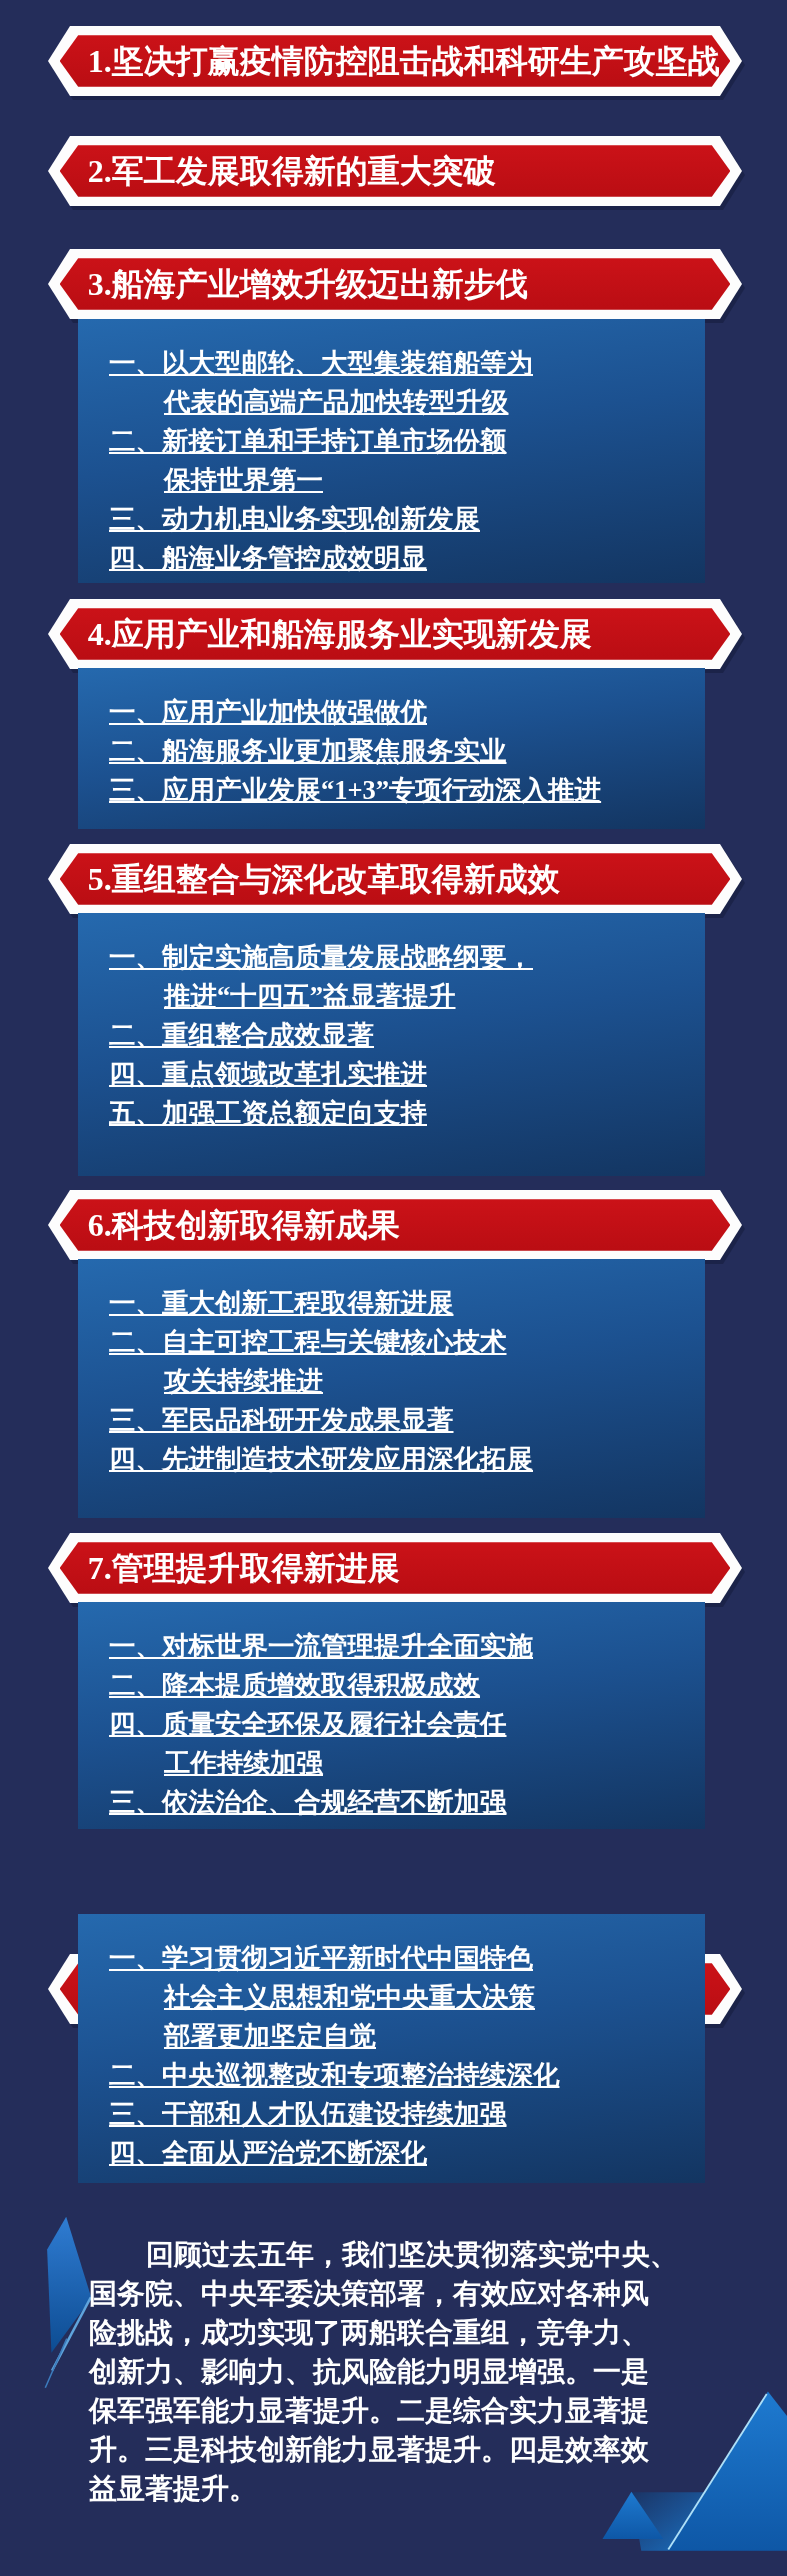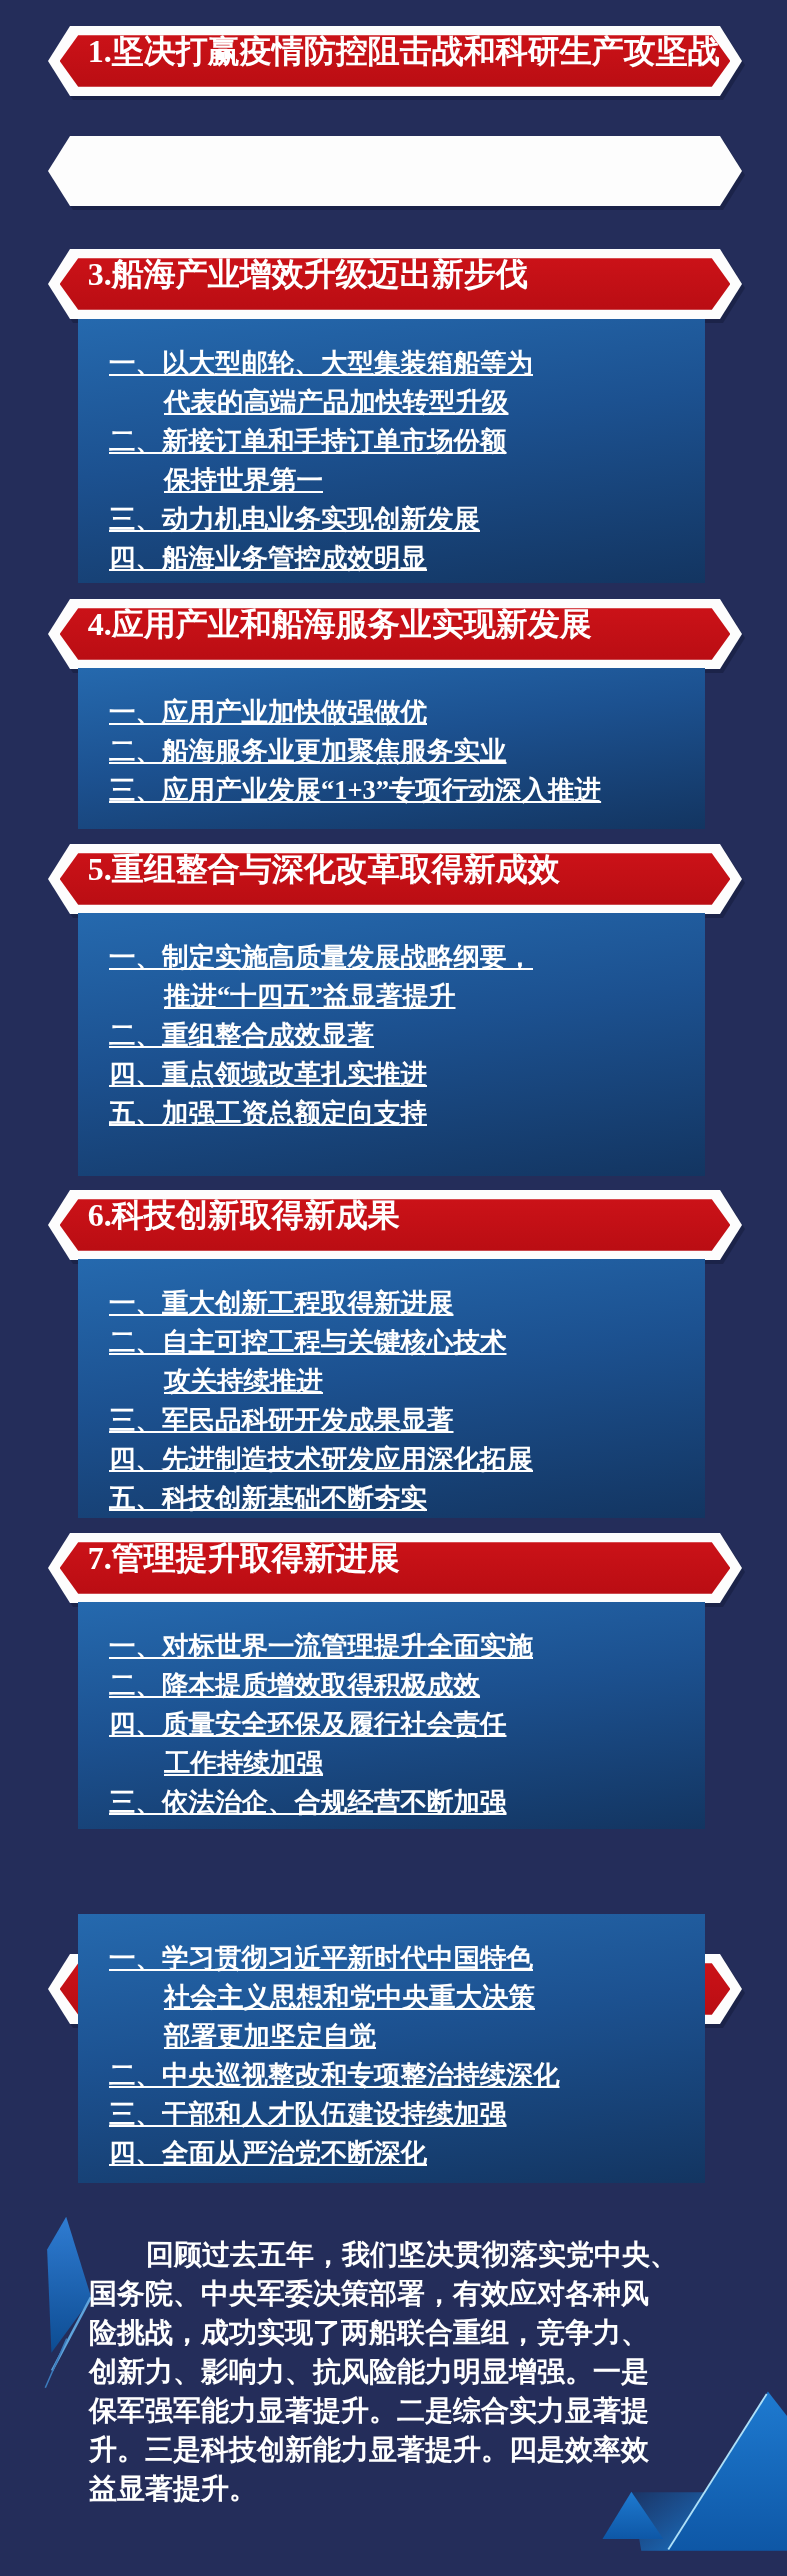--- a/index.html
+++ b/index.html
@@ -14,21 +14,21 @@
     filter:drop-shadow(3.1px 4.3px 0 rgba(8,12,35,.30));
   }
   .banner-white{
     position:absolute;inset:0;background:#fdfdfd;
     clip-path:polygon(0 50%,22px 0,calc(100% - 22px) 0,100% 50%,calc(100% - 22px) 100%,22px 100%);
   }
   .banner-red{
     position:absolute;inset:9.2px 11.7px;
     background:linear-gradient(180deg,#cb1218 0%,#ba0d13 100%);
     clip-path:polygon(0 50%,18.5px 0,calc(100% - 18.5px) 0,100% 50%,calc(100% - 18.5px) 100%,18.5px 100%);
-    display:flex;
+    display:flex;align-items:center;
   }
   .banner-title{
     color:#ffffff;font-size:32px;font-weight:700;line-height:1;
     padding-left:28px;white-space:nowrap;
   }
   .b1{top:26px}.b2{top:136px}.b3{top:249px}.b4{top:599px}
   .b5{top:844px}.b6{top:1190px}.b7{top:1533px}.b8{top:1954px}
 
   
   .panel{
@@ -59,20 +59,23 @@
 
 <div class="banner b1">
   <div class="banner-white"></div>
   <div class="banner-red">
     <span class="banner-title">1.坚决打赢疫情防控阻击战和科研生产攻坚战</span>
   </div>
 </div>
 
 <div class="banner b2">
   <div class="banner-white"></div>
+  <div class="banner-red">
+    <span class="banner-title">2.军工发展取得新的重大突破</span>
+  </div>
 </div>
 
 <div class="banner b3">
   <div class="banner-white"></div>
   <div class="banner-red">
     <span class="banner-title">3.船海产业增效升级迈出新步伐</span>
   </div>
 </div>
 <div class="panel p3">
   <ul>
@@ -121,21 +124,20 @@
     <span class="banner-title">6.科技创新取得新成果</span>
   </div>
 </div>
 <div class="panel p6">
   <ul>
     <li>一、重大创新工程取得新进展</li>
     <li>二、自主可控工程与关键核心技术
 攻关持续推进</li>
     <li>三、军民品科研开发成果显著</li>
     <li>四、先进制造技术研发应用深化拓展</li>
-    <li>五、科技创新基础不断夯实</li>
   </ul>
 </div>
 
 <div class="banner b7">
   <div class="banner-white"></div>
   <div class="banner-red">
     <span class="banner-title">7.管理提升取得新进展</span>
   </div>
 </div>
 <div class="panel p7">

